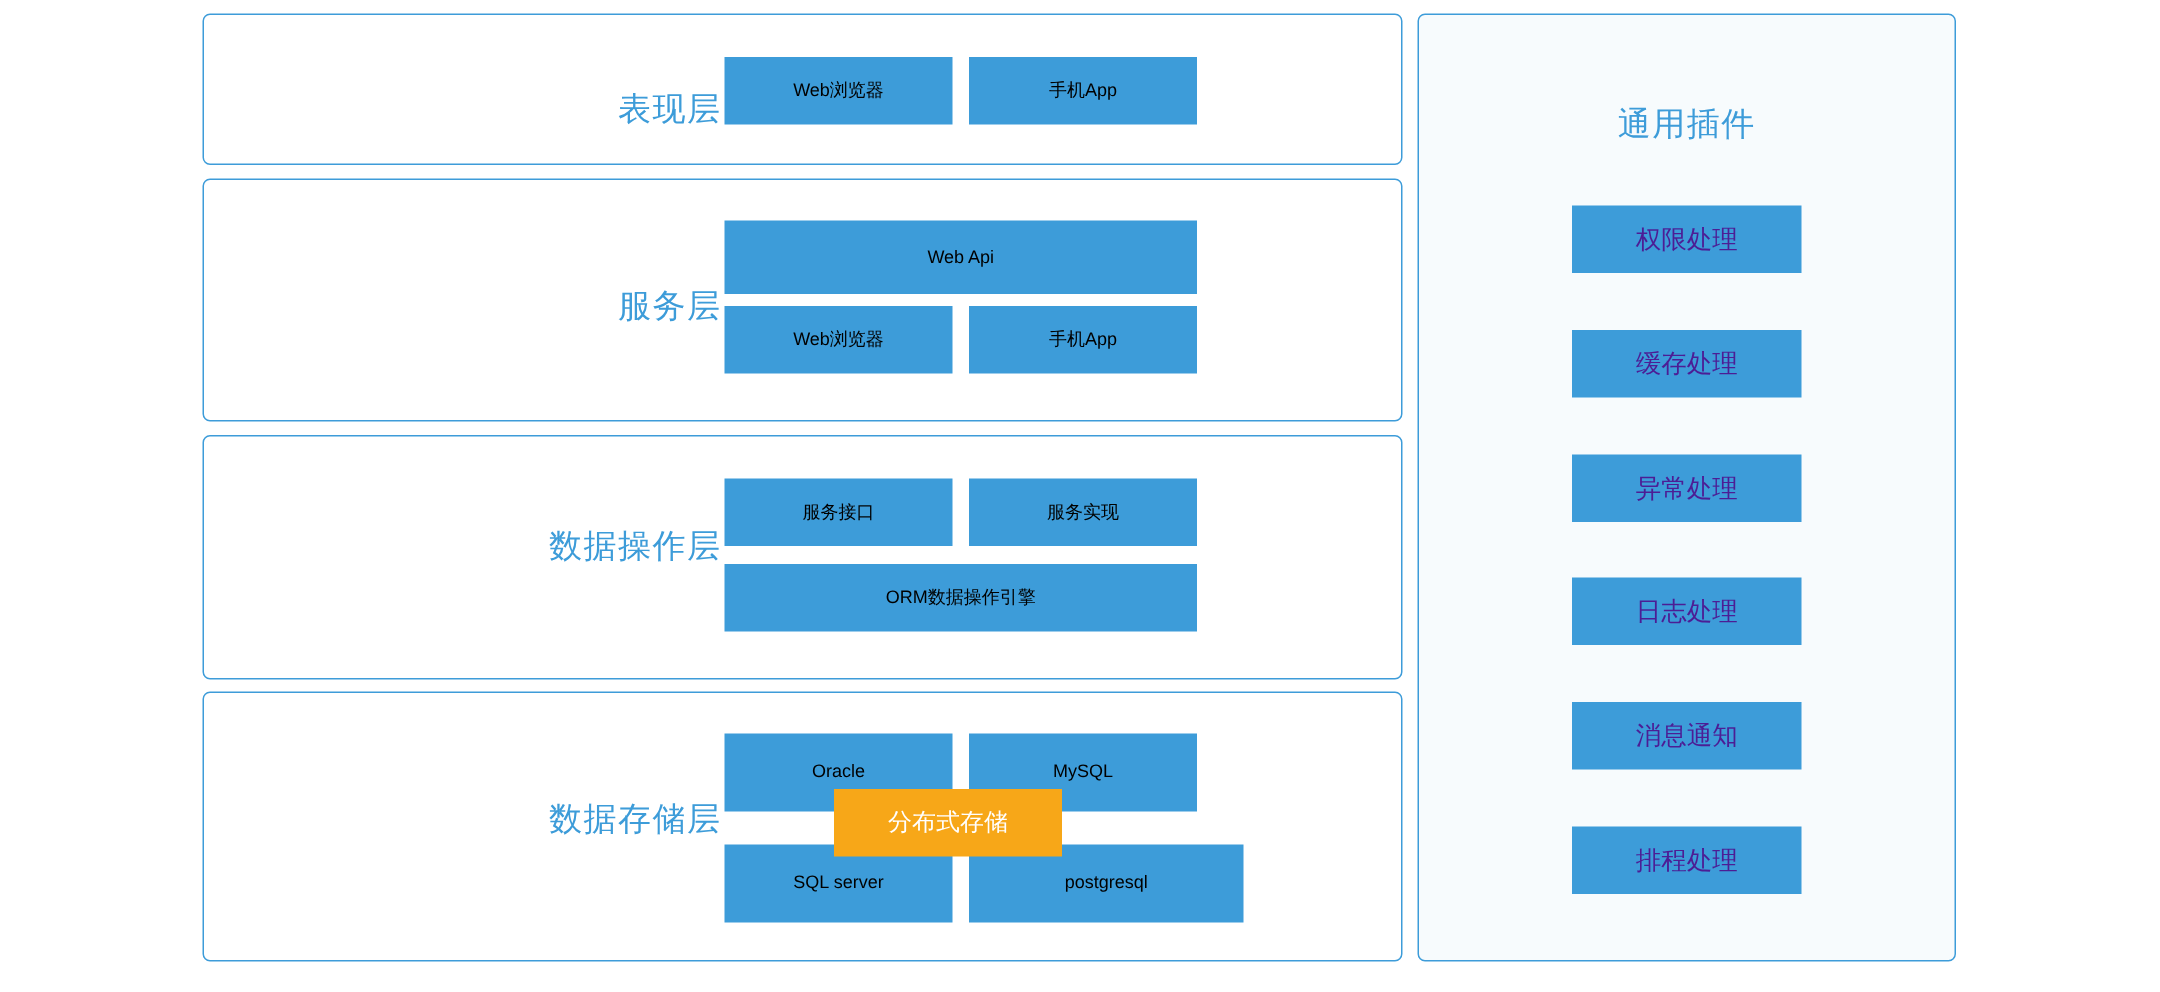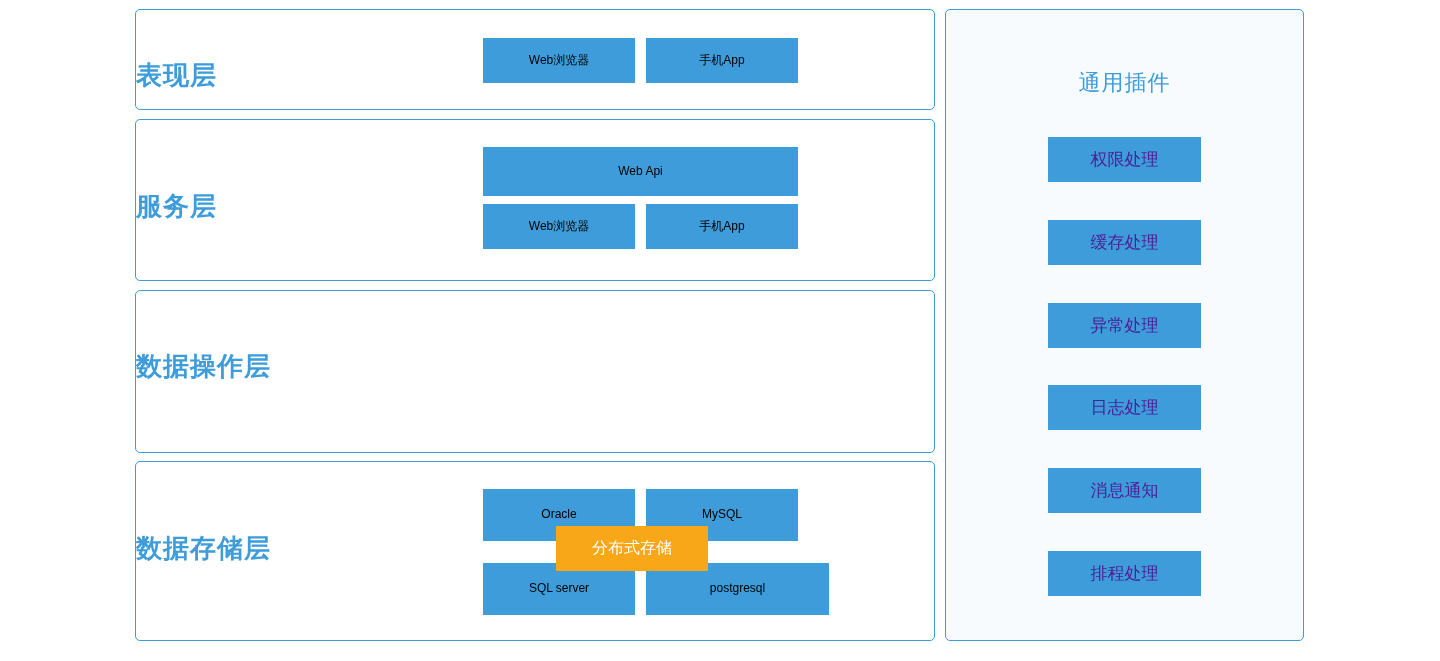--- a/index.html
+++ b/index.html
@@ -31,24 +31,24 @@
 
   #layer-presentation { top: 9px;   height: 101px; }
   #layer-service      { top: 119px; height: 162px; }
   #layer-dataop       { top: 290px; height: 163px; }
   #layer-storage      { top: 461px; height: 180px; }
 
   .layer-label {
     position: absolute;
     left: 0;
     width: 345px;
-    text-align: left;
+    text-align: right;
     color: #3d9cd9;
-    font-weight: bold;
-    font-size: 26px;
+    font-weight: normal;
+    font-size: 22px;
     letter-spacing: 1px;
     line-height: 1.2;
   }
   #layer-presentation .layer-label { top: 50px; }
   #layer-service      .layer-label { top: 71px; }
   #layer-dataop       .layer-label { top: 60px; }
   #layer-storage      .layer-label { top: 71px; }
 
   .blocks {
     position: absolute;
@@ -168,20 +168,25 @@
     <div class="layer-label">服务层</div>
     <div class="blocks">
       <div class="blk s-wide wide-gap">Web Api</div>
       <div class="blk s-left">Web浏览器</div>
       <div class="blk s-right">手机App</div>
     </div>
   </div>
 
   <div id="layer-dataop" class="layer-panel">
     <div class="layer-label">数据操作层</div>
+    <div class="blocks">
+      <div class="blk d-left">服务接口</div>
+      <div class="blk d-right">服务实现</div>
+      <div class="blk d-wide">ORM数据操作引擎</div>
+    </div>
   </div>
 
   <div id="layer-storage" class="layer-panel">
     <div class="layer-label">数据存储层</div>
     <div class="blocks">
       <div class="blk t-tl">Oracle</div>
       <div class="blk t-tr">MySQL</div>
       <div class="blk t-bl">SQL server</div>
       <div class="blk t-br">postgresql</div>
       <div class="blk-accent">分布式存储</div>

